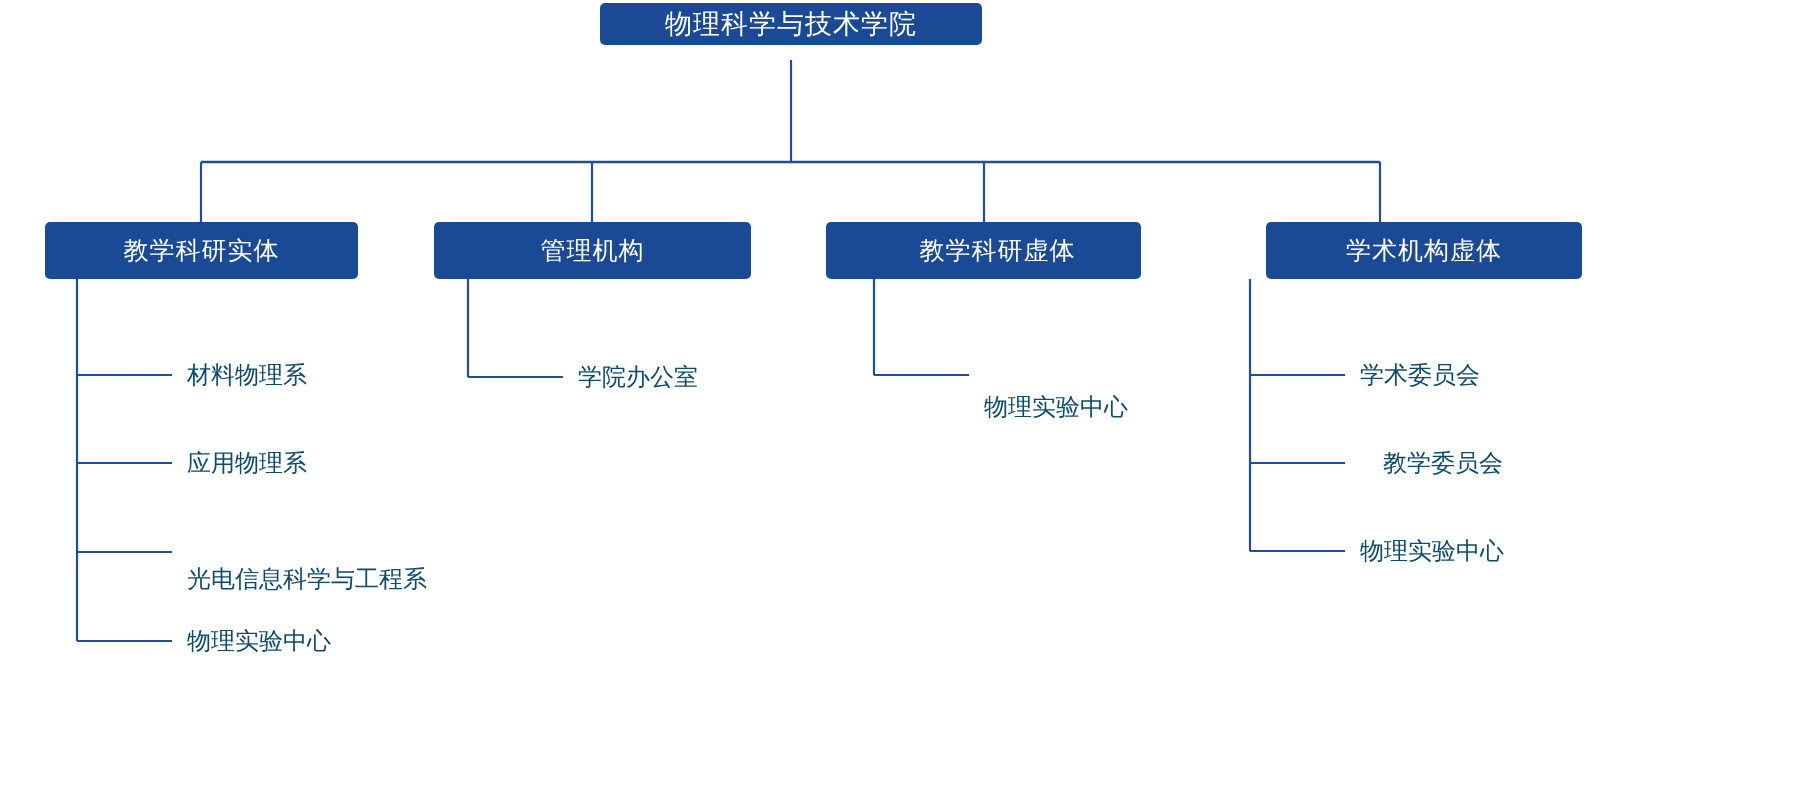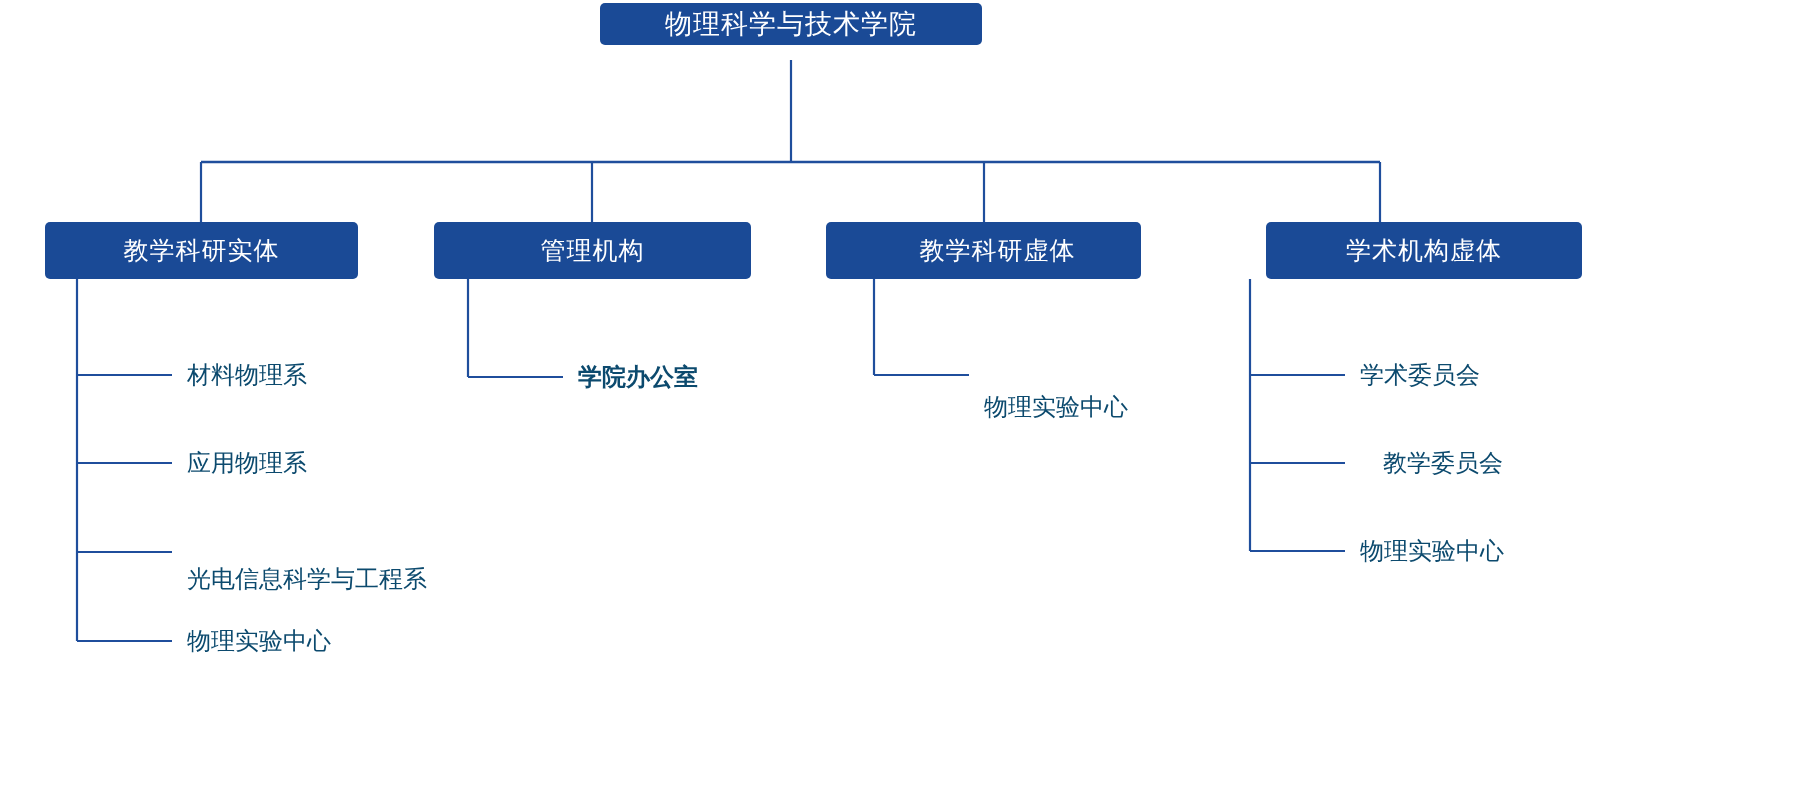--- a/index.html
+++ b/index.html
@@ -121,21 +121,21 @@
   </div>
   <div class="node-box lvl2" id="lvl2-3">
     <span class="node-label">学术机构虚体</span>
   </div>
 
   <div class="leaf-label" style="left:187px; top:375px;">材料物理系</div>
   <div class="leaf-label" style="left:187px; top:463px;">应用物理系</div>
   <div class="leaf-label" style="left:187px; top:544px;margin-top:35px;">光电信息科学与工程系</div>
   <div class="leaf-label" style="left:187px; top:641px;">物理实验中心</div>
 
-  <div class="leaf-label" style="left:578px; top:377px;font-weight:bold;">学院办公室</div>
+  <div class="leaf-label" style="left:578px; top:377px;">学院办公室</div>
 
   <div class="leaf-label" style="left:984px; top:375px;margin-top:32px;">物理实验中心</div>
 
   <div class="leaf-label" style="left:1360px; top:375px;">学术委员会</div>
   <div class="leaf-label" style="left:1360px; top:463px;margin-left:23px;">教学委员会</div>
   <div class="leaf-label" style="left:1360px; top:551px;">物理实验中心</div>
 
 </div>
 
 </body></html>

